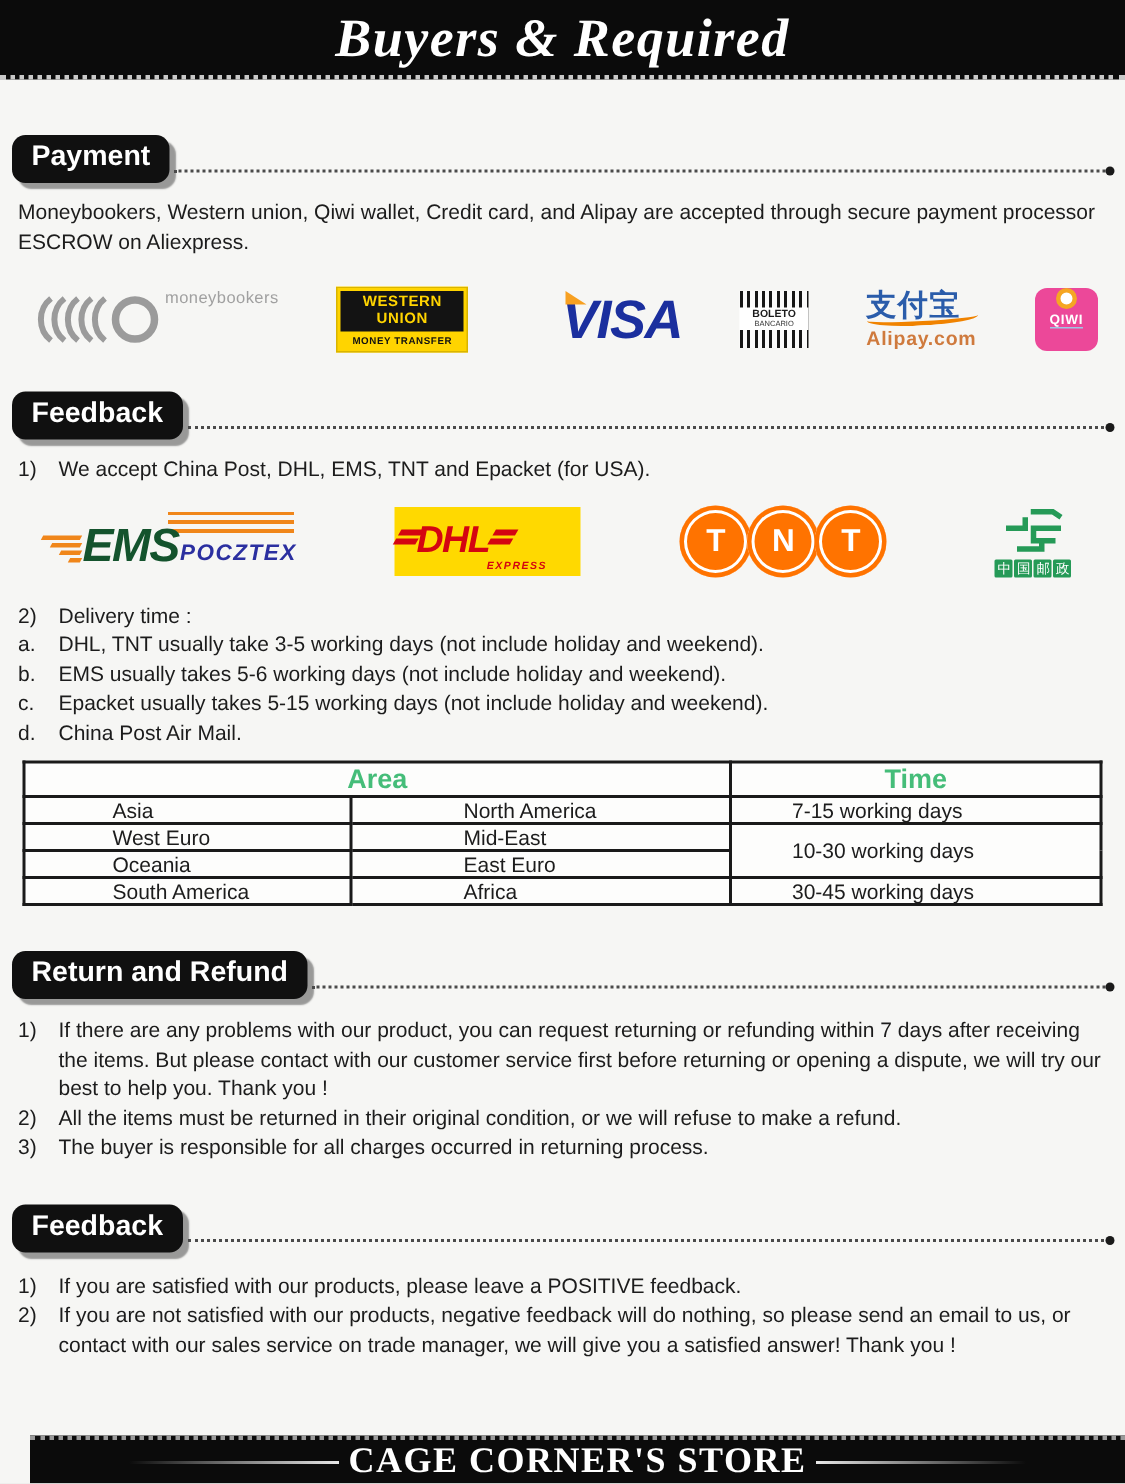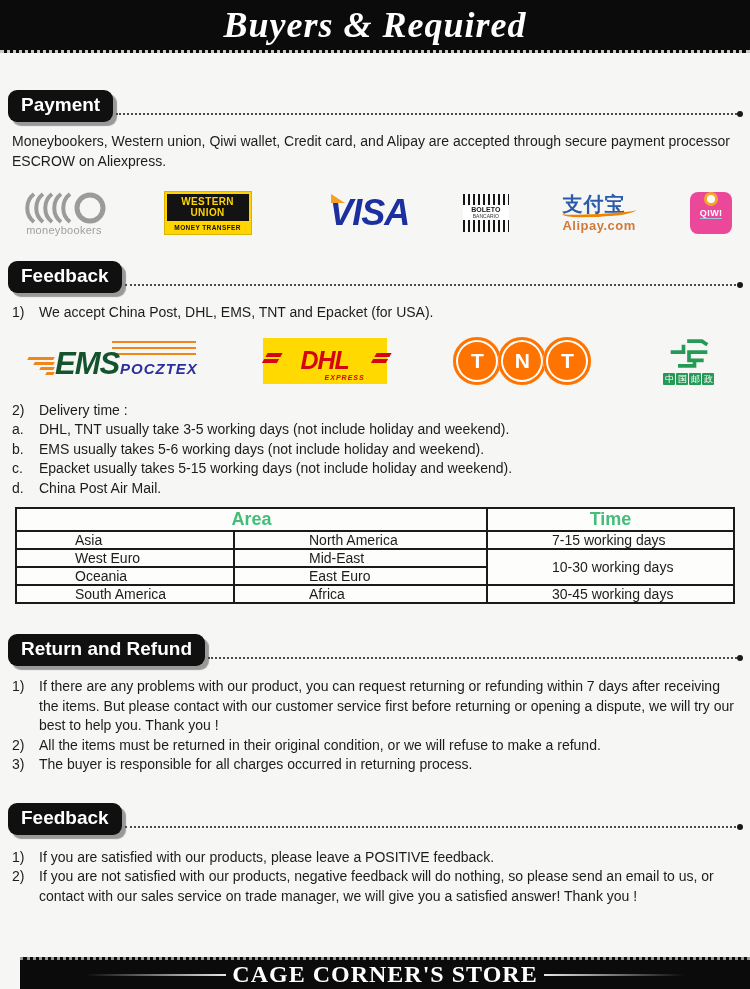--- a/index.html
+++ b/index.html
@@ -28,21 +28,21 @@
   .li { display:flex; padding:0 12px; font-size:14px; line-height:19.5px; }
   .li .num { flex:none; width:27px; }
   .li .txt { flex:1; }
 
   
   .logo-row { display:flex; align-items:center; justify-content:space-between; }
   .pay-logos  { padding:0 18px; margin-top:16px; height:52px; }
   .ship-logos { padding:0 30px 0 28px; margin-top:10px; height:56px; }
 
   
-  .mb { display:flex; flex-direction:column; align-items:center; }
+  .mb { display:flex; }
   .mb .mb-label { font-size:11px; color:#a0a0a0; margin-top:-2px; letter-spacing:.3px; }
 
   
   .wu { width:88px; height:44px; background:#ffd400; display:flex; flex-direction:column; box-shadow:0 0 0 1px #d9b400 inset; }
   .wu-top { flex:1; margin:3px 3px 1px; background:#131313; color:#ffd400; font-weight:bold;
             font-size:10px; line-height:10.5px; text-align:center; display:flex; flex-direction:column;
             justify-content:center; letter-spacing:.4px; }
   .wu-bot { height:13px; font-size:6.5px; font-weight:bold; color:#111; text-align:center;
             letter-spacing:.4px; line-height:12px; }
 
@@ -83,21 +83,21 @@
   .ems-wing i { display:block; height:3px; background:#f0861a; transform:skewX(-28deg); }
   .ems-wing i:nth-child(1){width:26px} .ems-wing i:nth-child(2){width:20px}
   .ems-wing i:nth-child(3){width:14px} .ems-wing i:nth-child(4){width:8px}
   .ems-text { position:absolute; left:27px; bottom:3px; font-style:italic; font-weight:900;
               font-size:31px; line-height:34px; color:#14532d; letter-spacing:-1px; }
   .ems-sub { position:absolute; left:92px; bottom:7px; font-style:italic; font-weight:bold;
              font-size:15px; color:#2b2fa0; letter-spacing:1px; }
 
   
   .dhl { width:124px; height:46px; background:#ffd900; position:relative; display:flex;
-         align-items:center; justify-content:space-between; gap:12px; }
+         align-items:center; justify-content:flex-start; gap:0; }
   .dhl .bar { width:15px; height:4px; background:#d40511; transform:skewX(-30deg); box-shadow:0 -6px 0 #d40511; }
   .dhl .dhl-text { font-style:italic; font-weight:900; font-size:25px; color:#d40511; letter-spacing:-1px; }
   .dhl .dhl-sub { position:absolute; right:22px; bottom:3px; font-style:italic; font-weight:bold;
                   font-size:7px; color:#d40511; letter-spacing:1px; }
 
   
   .tnt { display:flex; }
   .tnt-circle { width:48px; height:48px; border-radius:50%; background:#ff7300; margin-left:-3px;
                 display:flex; align-items:center; justify-content:center;
                 box-shadow:inset 0 0 0 3px #ff7300, inset 0 0 0 5px #fff; }
@@ -111,21 +111,21 @@
                       line-height:12px; text-align:center; border-radius:1px; overflow:hidden; }
 
   
   .ship-table { border-collapse:collapse; margin:9px 15px 0; width:720px;
                 border:2px solid #1a1a1a; background:#fdfdfc; }
   .ship-table th, .ship-table td { border:2px solid #1a1a1a; height:16px; }
   .ship-table th { color:#45bd79; font-size:18px; font-weight:bold; text-align:center; }
   .ship-table td { font-size:14px; text-align:left; }
   td.c1 { width:218px; padding-left:58px; }
   td.c2 { width:253px; padding-left:74px; }
-  td.c3 { width:247px; padding-left:64px; }
+  td.c3 { width:247px; padding-left:40px; }
 
   .gap-s  { margin-top:22px; }
   .gap-m  { margin-top:30px; }
   .gap-f  { margin-top:28px; }
 
   
   .footer { margin-top:auto; height:32px; background:#0b0b0b; border-top:3px dotted #9a9a9a;
             display:flex; align-items:center; justify-content:center; gap:6px;margin-left:20px; }
   .footer .store { font-family:"Liberation Serif", serif; font-weight:bold; font-size:24px;
                    color:#fff; letter-spacing:1px; white-space:nowrap; }

